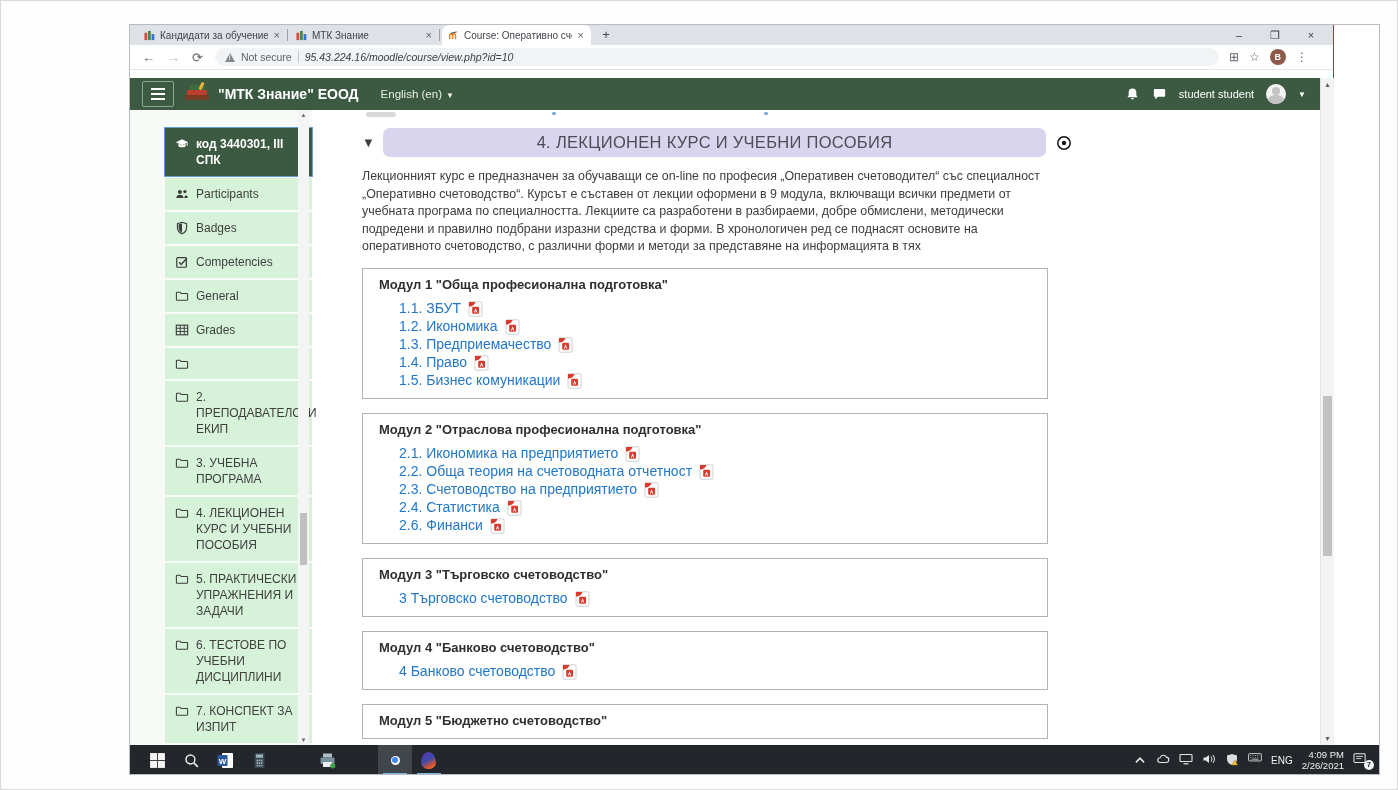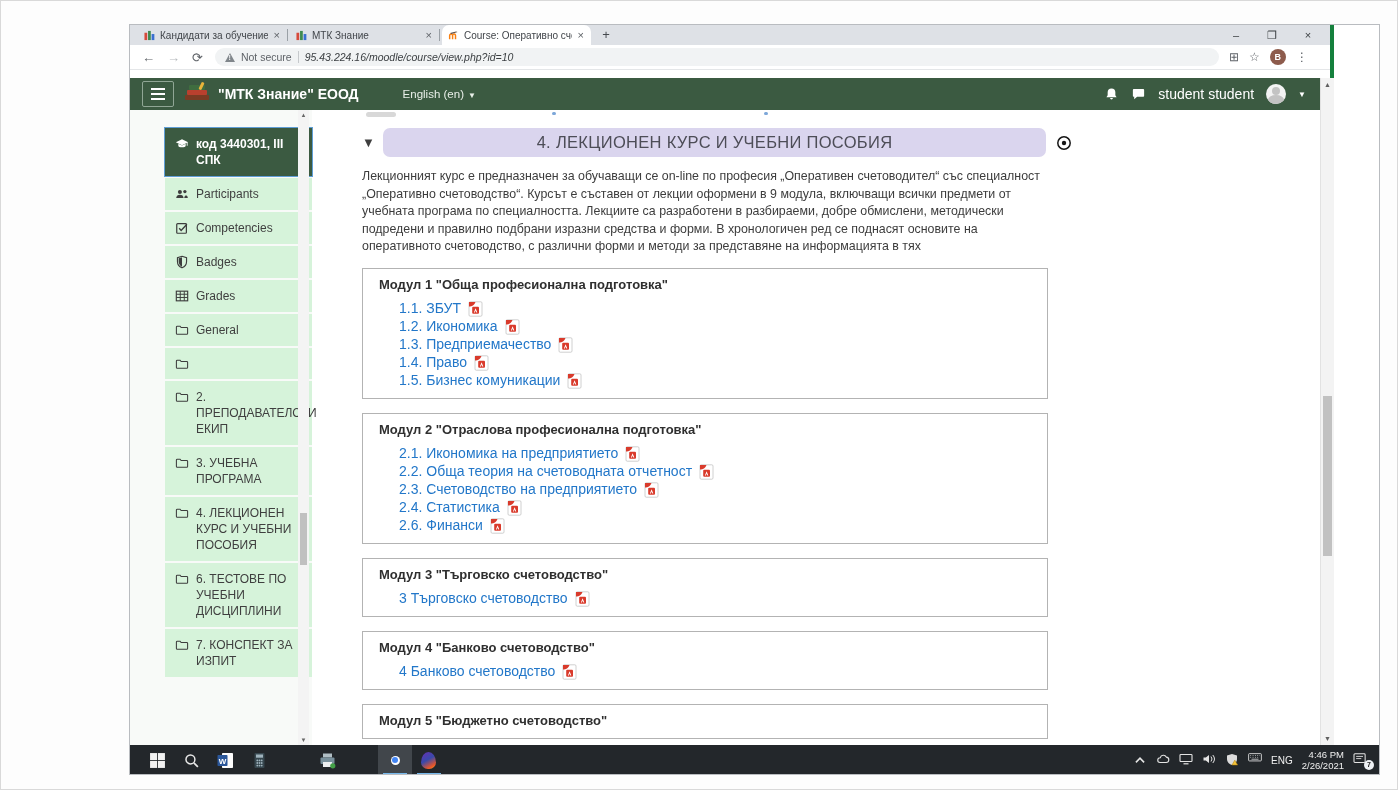--- a/index.html
+++ b/index.html
@@ -1,18 +1,18 @@
 <!DOCTYPE html>
 <html><head>
 <meta charset="utf-8">
 <style>
   html,body{margin:0;padding:0;background:#fff;font-family:"Liberation Sans",sans-serif;}
   .canvas{position:relative;width:1398px;height:790px;background:#fdfdfd;overflow:hidden;box-shadow:inset 0 0 0 1px #d9d9d9;}
   .screen{position:absolute;left:129px;top:24px;width:1251px;height:751px;background:#ffffff;border:1px solid #b9bcc0;box-sizing:border-box;overflow:hidden;}
-  .browser{position:absolute;left:0;top:0;width:1204px;height:721px;border-right:4px solid #15803d;box-sizing:border-box;background:#fff;}
+  .browser{position:absolute;left:0;top:0;width:1204px;height:721px;border-right:1px solid #15803d;box-sizing:border-box;background:#fff;}
 
   
   .tabstrip{position:absolute;left:0;top:0;width:100%;height:20px;background:#dee1e6;}
   .tab{position:absolute;top:0;height:20px;width:149px;display:flex;align-items:center;gap:5px;padding:0 6px;box-sizing:border-box;font-size:10px;color:#41454a;white-space:nowrap;overflow:hidden;}
   .tab .tab-title{flex:1;overflow:hidden;text-overflow:clip;}
   .tab.active{background:#ffffff;border-radius:7px 7px 0 0;z-index:2;}
   .tab-sep{position:absolute;top:4px;width:1px;height:12px;background:#9aa0a6;}
   .tab-close{color:#5f6368;font-size:11px;line-height:11px;padding:0 1px;}
   .favicon{width:11px;height:11px;flex:0 0 auto;display:inline-block;}
   .newtab-btn{position:absolute;left:468px;top:2px;width:16px;height:16px;text-align:center;line-height:15px;font-size:13px;color:#45494e;}
@@ -35,25 +35,25 @@
   .dots{font-size:12px;color:#5f6368;letter-spacing:0;}
   .bookmarks-strip{position:absolute;left:0;top:45px;width:100%;height:8px;background:#fff;}
 
   
   .mheader{position:absolute;left:0;top:53px;width:1190px;height:32px;background:#3b5a41;display:flex;align-items:center;}
   .hamburger{width:30px;height:24px;border:1px solid #90a695;border-radius:2px;margin-left:12px;display:flex;flex-direction:column;justify-content:center;gap:3px;align-items:center;}
   .hamburger span{display:block;width:14px;height:2px;background:#fff;}
   .logo-books{margin-left:10px;position:relative;width:26px;height:22px;}
   .logo-books i{position:absolute;display:block;border-radius:1px;}
   .site-name{color:#fff;font-weight:bold;font-size:14px;margin-left:8px;}
-  .lang-menu{color:#e9efe9;font-size:11.5px;margin-left:44px;}
+  .lang-menu{color:#e9efe9;font-size:11.5px;margin-left:22px;}
   .lang-menu .caret{font-size:8px;margin-left:4px;}
   .mh-right{margin-left:auto;display:flex;align-items:center;gap:12px;margin-right:14px;}
   .mh-icon{width:15px;height:15px;color:#fff;}
-  .user-name{color:#fff;font-size:14px;}
+  .user-name{color:#fff;font-size:11px;}
   .avatar{width:20px;height:20px;border-radius:50%;background:#f3f3f3;position:relative;overflow:hidden;}
   .avatar:before{content:"";position:absolute;left:6px;top:3px;width:8px;height:8px;border-radius:50%;background:#c3c3c3;}
   .avatar:after{content:"";position:absolute;left:2px;top:11px;width:16px;height:10px;border-radius:50% 50% 0 0;background:#c3c3c3;}
   .mh-caret{color:#fff;font-size:8px;}
 
   
   .viewport{position:absolute;left:0;top:85px;width:1190px;height:635px;background:#ffffff;overflow:hidden;}
 
   
   .drawer{position:absolute;left:0;top:0;width:182px;height:100%;background:#f8faf8;}
@@ -226,58 +226,58 @@
                     <circle cx="11.3" cy="5.2" r="1.9"></circle>
                     <path d="M1.4 12.6c0-2.3 1.9-3.7 4.2-3.7s4.2 1.4 4.2 3.7Z"></path>
                     <path d="M10.6 12.6c0-1.6.8-2.8 2-3.3 1.3.4 2 1.6 2 3.3Z"></path>
                   </svg>
                 </span>
                 <span>Participants</span>
               </div>
               <div class="nav-item">
                 <span class="nav-ico">
                   <svg viewBox="0 0 16 16">
+                    <path d="M8 1.4 13.2 3v4.4c0 3.5-2.2 6-5.2 7.2-3-1.2-5.2-3.7-5.2-7.2V3Z" fill="none" stroke="currentColor" stroke-width="1.3"></path>
+                    <path d="M8 2.6v10.8C5.8 12.3 4.2 10.3 4.2 7.4V3.8Z" fill="currentColor"></path>
+                  </svg>
+                </span>
+                <span>Badges</span>
+              </div>
+              <div class="nav-item">
+                <span class="nav-ico">
+                  <svg viewBox="0 0 16 16">
                     <rect x="2" y="3" width="11" height="11" rx="1" fill="none" stroke="currentColor" stroke-width="1.4"></rect>
                     <path d="M4.8 8.4 7 10.7 13.6 3.6" fill="none" stroke="currentColor" stroke-width="1.6"></path>
                   </svg>
                 </span>
                 <span>Competencies</span>
               </div>
               <div class="nav-item">
                 <span class="nav-ico">
                   <svg viewBox="0 0 16 16">
-                    <path d="M8 1.4 13.2 3v4.4c0 3.5-2.2 6-5.2 7.2-3-1.2-5.2-3.7-5.2-7.2V3Z" fill="none" stroke="currentColor" stroke-width="1.3"></path>
-                    <path d="M8 2.6v10.8C5.8 12.3 4.2 10.3 4.2 7.4V3.8Z" fill="currentColor"></path>
-                  </svg>
-                </span>
-                <span>Badges</span>
+                    <path d="M1.6 4.6c0-.6.4-1 1-1h3.2l1.2 1.5h6.4c.6 0 1 .4 1 1v5.8c0 .6-.4 1-1 1H2.6c-.6 0-1-.4-1-1Z" fill="none" stroke="currentColor" stroke-width="1.2"></path>
+                  </svg>
+                </span>
+                <span>General</span>
               </div>
               <div class="nav-item">
                 <span class="nav-ico">
                   <svg viewBox="0 0 16 16">
                     <rect x="1.5" y="2.5" width="13" height="11" fill="none" stroke="currentColor" stroke-width="1.3"></rect>
                     <path d="M1.5 6h13M1.5 9.7h13M6 2.5v11M10.6 2.5v11" stroke="currentColor" stroke-width="1.1"></path>
                   </svg>
                 </span>
                 <span>Grades</span>
               </div>
               <div class="nav-item">
                 <span class="nav-ico">
                   <svg viewBox="0 0 16 16">
                     <path d="M1.6 4.6c0-.6.4-1 1-1h3.2l1.2 1.5h6.4c.6 0 1 .4 1 1v5.8c0 .6-.4 1-1 1H2.6c-.6 0-1-.4-1-1Z" fill="none" stroke="currentColor" stroke-width="1.2"></path>
                   </svg>
                 </span>
-                <span>General</span>
-              </div>
-              <div class="nav-item">
-                <span class="nav-ico">
-                  <svg viewBox="0 0 16 16">
-                    <path d="M1.6 4.6c0-.6.4-1 1-1h3.2l1.2 1.5h6.4c.6 0 1 .4 1 1v5.8c0 .6-.4 1-1 1H2.6c-.6 0-1-.4-1-1Z" fill="none" stroke="currentColor" stroke-width="1.2"></path>
-                  </svg>
-                </span>
               </div>
               <div class="nav-item">
                 <span class="nav-ico">
                   <svg viewBox="0 0 16 16">
                     <path d="M1.6 4.6c0-.6.4-1 1-1h3.2l1.2 1.5h6.4c.6 0 1 .4 1 1v5.8c0 .6-.4 1-1 1H2.6c-.6 0-1-.4-1-1Z" fill="none" stroke="currentColor" stroke-width="1.2"></path>
                   </svg>
                 </span>
                 <span>2. ПРЕПОДАВАТЕЛСКИ ЕКИП</span>
               </div>
               <div class="nav-item">
@@ -288,20 +288,28 @@
                 </span>
                 <span>3. УЧЕБНА ПРОГРАМА</span>
               </div>
               <div class="nav-item">
                 <span class="nav-ico">
                   <svg viewBox="0 0 16 16">
                     <path d="M1.6 4.6c0-.6.4-1 1-1h3.2l1.2 1.5h6.4c.6 0 1 .4 1 1v5.8c0 .6-.4 1-1 1H2.6c-.6 0-1-.4-1-1Z" fill="none" stroke="currentColor" stroke-width="1.2"></path>
                   </svg>
                 </span>
                 <span>4. ЛЕКЦИОНЕН КУРС И УЧЕБНИ ПОСОБИЯ</span>
+              </div>
+              <div class="nav-item">
+                <span class="nav-ico">
+                  <svg viewBox="0 0 16 16">
+                    <path d="M1.6 4.6c0-.6.4-1 1-1h3.2l1.2 1.5h6.4c.6 0 1 .4 1 1v5.8c0 .6-.4 1-1 1H2.6c-.6 0-1-.4-1-1Z" fill="none" stroke="currentColor" stroke-width="1.2"></path>
+                  </svg>
+                </span>
+                <span>5. ПРАКТИЧЕСКИ УПРАЖНЕНИЯ И ЗАДАЧИ</span>
               </div>
               <div class="nav-item">
                 <span class="nav-ico">
                   <svg viewBox="0 0 16 16">
                     <path d="M1.6 4.6c0-.6.4-1 1-1h3.2l1.2 1.5h6.4c.6 0 1 .4 1 1v5.8c0 .6-.4 1-1 1H2.6c-.6 0-1-.4-1-1Z" fill="none" stroke="currentColor" stroke-width="1.2"></path>
                   </svg>
                 </span>
                 <span>6. ТЕСТОВЕ ПО УЧЕБНИ ДИСЦИПЛИНИ</span>
               </div>
               <div class="nav-item">
@@ -547,21 +555,21 @@
             </span>
             <span class="tray-ic">
               <svg viewBox="0 0 18 11">
                 <rect x="0.8" y="0.8" width="16.4" height="9.4" rx="1" fill="none" stroke="#e4e4e4" stroke-width="1.1"></rect>
                 <path d="M3 3.2h1M6 3.2h1M9 3.2h1M12 3.2h1M15 3.2h0.5M3 5.6h1M6 5.6h1M9 5.6h1M12 5.6h1M4.5 8h9" stroke="#e4e4e4" stroke-width="1"></path>
               </svg>
             </span>
           </span>
       <span class="tray-lang">ENG</span>
       <span class="tray-clock">
-        <div>4:46 PM</div>
+        <div>4:09 PM</div>
         <div>2/26/2021</div>
       </span>
       <span class="tray-note">
         <svg viewBox="0 0 16 14" style="width:14px;height:12px;">
               <rect x="1" y="1" width="13" height="10" rx="1" fill="none" stroke="#e4e4e4" stroke-width="1.2"></rect>
               <path d="M3.5 4h8M3.5 6.5h6" stroke="#e4e4e4" stroke-width="1"></path>
             </svg>
         <span class="note-badge">7</span>
       </span>
     </div>

